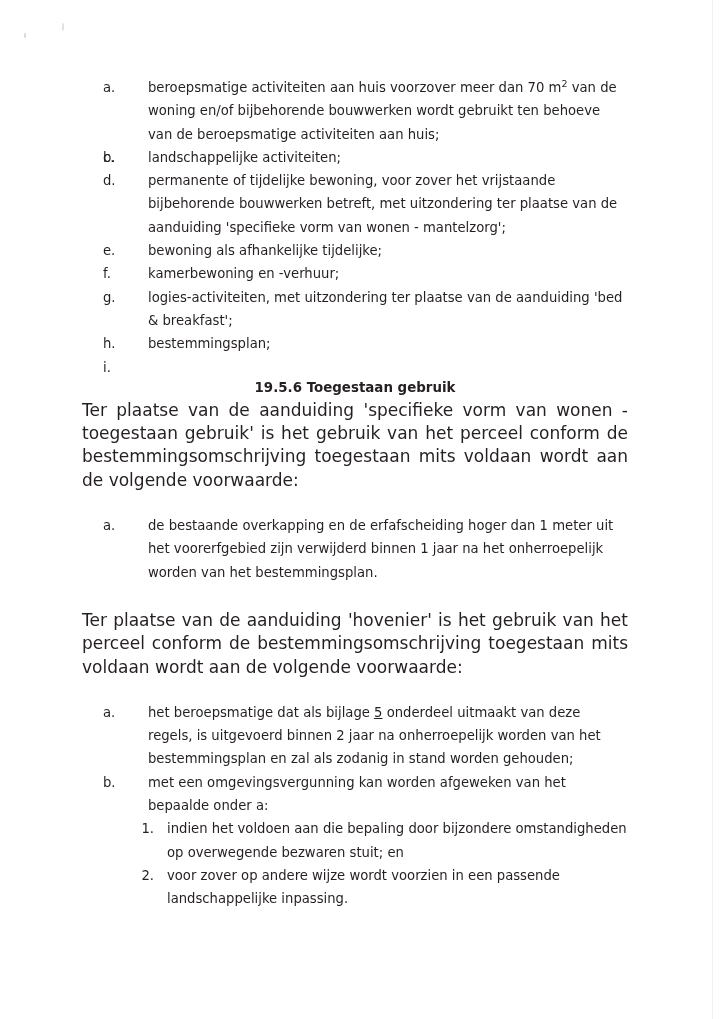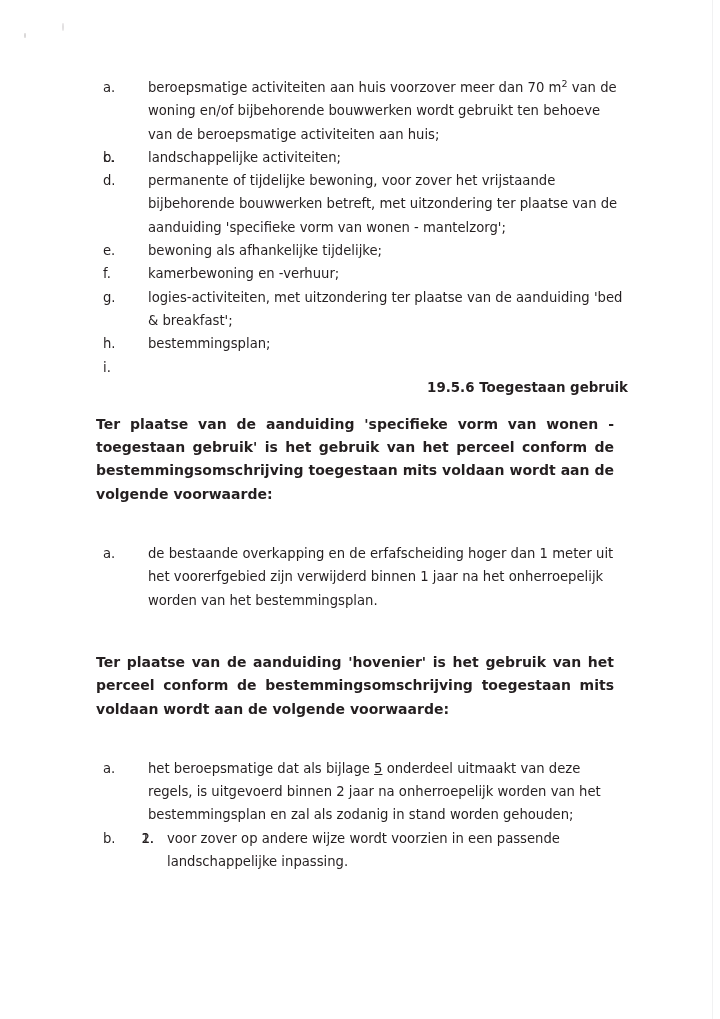--- a/index.html
+++ b/index.html
@@ -92,31 +92,30 @@
     text-align: right;
   }
 
   
   h2.section-heading {
     font-size: 13.4px;
     font-weight: bold;
     line-height: 23.3px;
     margin: 20px 0 0 0;
     padding: 0;
-    text-align: right;
+    text-align: center;
   }
 
   p.body {
-    font-size: 14px;
-    line-height: 23.3px;
-    margin: 14px;
+    font-size: 17px;
+    line-height: 23.3px;
+    margin: 0;
     padding: 0;
     text-align: justify;
     text-justify: inter-word;
-    font-weight: bold;
   }
   .gap-md  { height: 22px; }
   .gap-lg  { height: 25px; }
 
   .underline { text-decoration: underline; }
   sup { font-size: .72em; vertical-align: super; line-height: 0; }
 </style>
 </head>
 <body>
 
@@ -184,26 +183,28 @@
 
     <div class="gap-md"></div>
 
     <ol class="lettered">
       <li>
         <span class="marker">a.</span>
         <span><span>het beroepsmatige dat als bijlage </span><span class="underline">5</span><span> onderdeel uitmaakt van deze regels, is uitgevoerd binnen 2 jaar na onherroepelijk worden van het bestemmingsplan en zal als zodanig in stand worden gehouden;</span></span>
       </li>
       <li>
         <span class="marker">b.</span>
+        <span>met een omgevingsvergunning kan worden afgeweken van het bepaalde onder a:</span>
       </li>
     </ol>
 
     <ol class="decimal">
       <li>
         <span class="marker">1.</span>
+        <span>indien het voldoen aan die bepaling door bijzondere omstandigheden op overwegende bezwaren stuit; en</span>
       </li>
       <li>
         <span class="marker">2.</span>
         <span>voor zover op andere wijze wordt voorzien in een passende landschappelijke inpassing.</span>
       </li>
     </ol>
 
   </div>
 </div>
 

